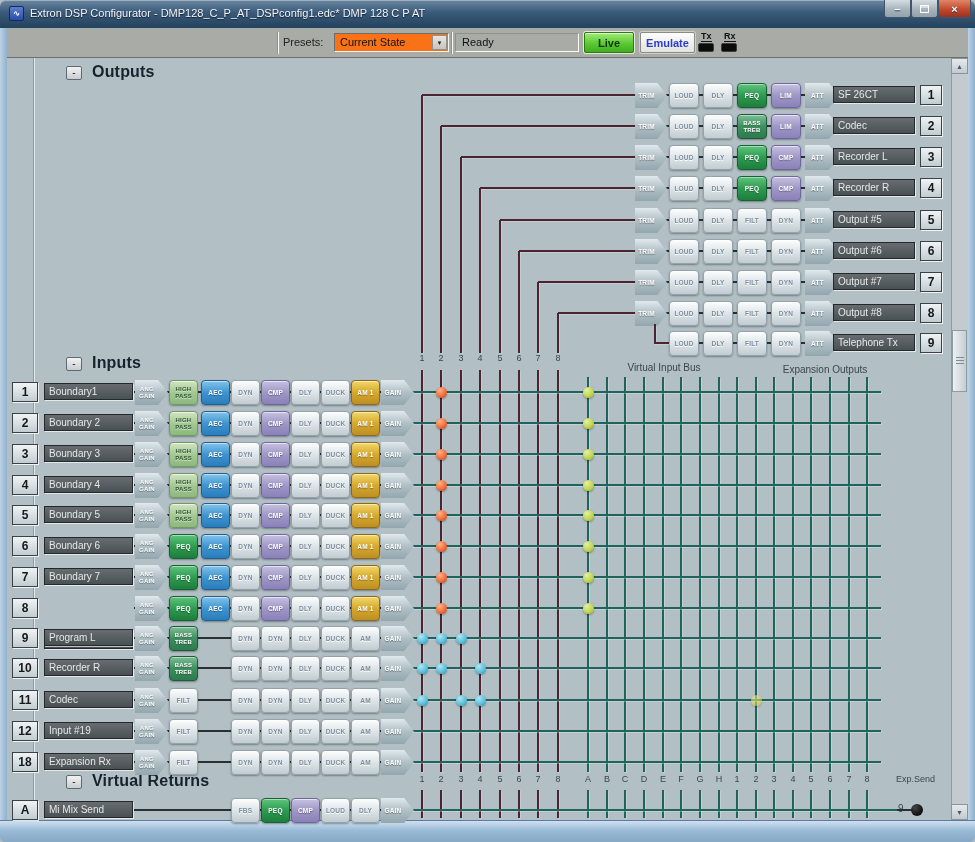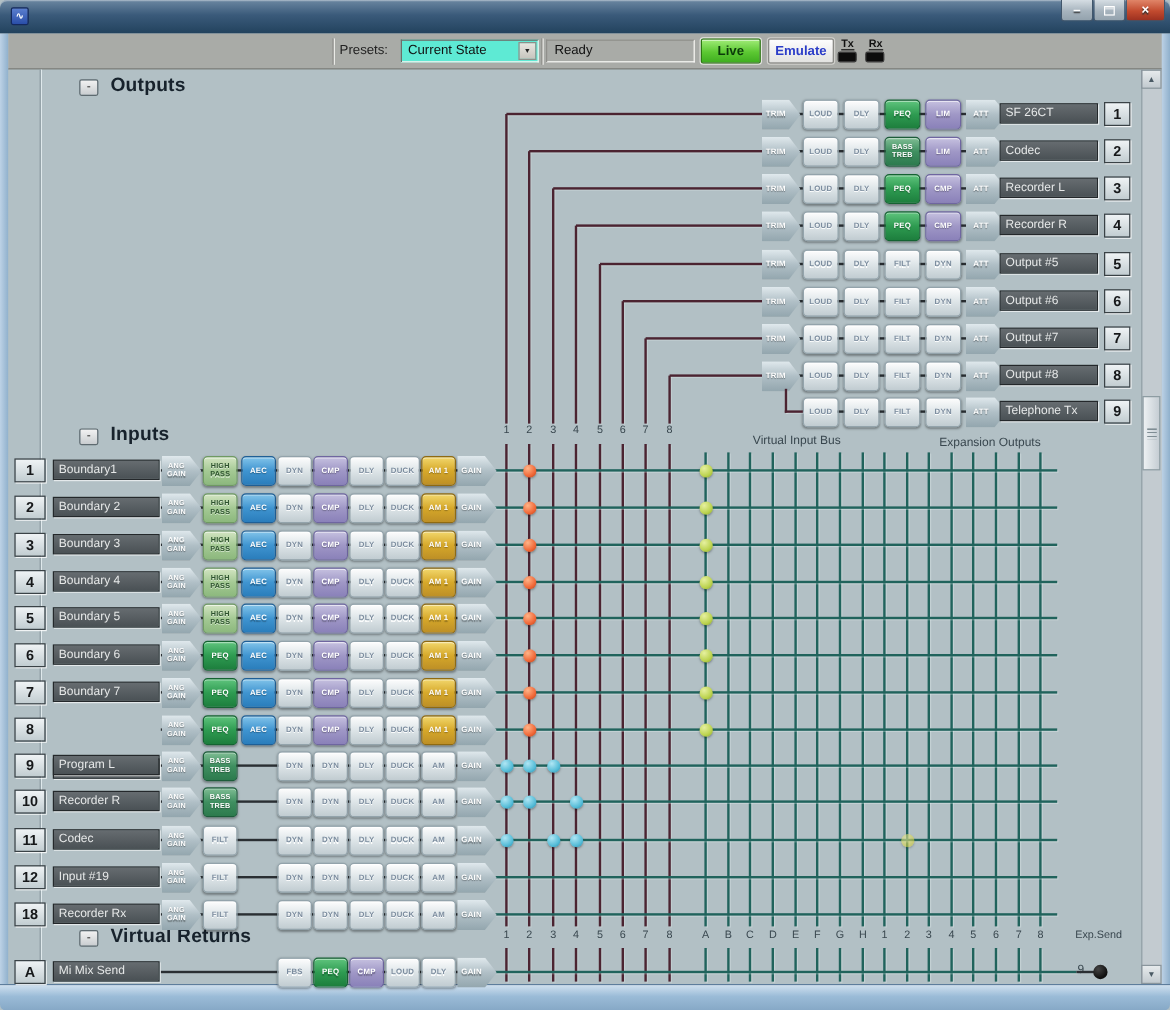--- a/index.html
+++ b/index.html
@@ -25,21 +25,21 @@
   .frame.bottom{background:linear-gradient(#cfe0ef,#9abbd7 45%,#86a8c6);border-top:1px solid #5d7d9c;border-radius:0 0 5px 5px;}
 
   
   .menubar-base{position:absolute;left:7px;top:28px;width:961px;height:30px;background:#a9aba7;border-bottom:1px solid #6e706d;}
   .menubar-inner{position:absolute;left:38px;top:31px;width:712px;height:24px;
     background:linear-gradient(#e4e2dc,#ceccC5);background:linear-gradient(#e4e2dc,#cdcbc4);
     border:1px solid;border-color:#f4f2ee #807f7b #807f7b #f4f2ee;display:flex;align-items:center;}
   .menu-item{font-size:12px;color:#161616;padding:0 11px;line-height:22px;}
   .groove{position:absolute;top:32px;width:2px;height:22px;border-left:1px solid #8f8f8b;border-right:1px solid #fbfaf7;}
   .presets-label{position:absolute;left:283px;top:36px;font-size:11px;color:#222;}
-  .dropdown{position:absolute;left:334px;top:33px;width:115px;height:19px;background:#5eead4;
+  .dropdown{position:absolute;left:334px;top:33px;width:115px;height:19px;background:#f97316;
     border:1px solid;border-color:#6e6e6a #f6f5f1 #f6f5f1 #6e6e6a;}
   .dropdown .val{position:absolute;left:5px;top:2px;font-size:11px;color:#111;}
   .dropdown .arrowbox{position:absolute;right:1px;top:1px;width:15px;height:15px;background:linear-gradient(#e8e6e0,#c6c4bd);
     border:1px solid #908f8a;display:flex;align-items:center;justify-content:center;font-size:6px;color:#222;}
   .ready-field{position:absolute;left:455px;top:33px;width:124px;height:19px;
     border:1px solid;border-color:#8f8f8b #fbfaf7 #fbfaf7 #8f8f8b;}
   .ready-text{position:absolute;left:6px;top:2px;font-size:11px;color:#111;}
   .btn-live{position:absolute;left:584px;top:32px;width:50px;height:21px;border-radius:2px;
     background:linear-gradient(#a0ec78,var(--live) 55%,#3fae20);border:1px solid #2c7a12;
     box-shadow:0 0 0 1px #e6e6e2,inset 0 1px 0 rgba(255,255,255,.7);
@@ -111,20 +111,21 @@
   .sb-grip{position:absolute;left:3px;top:26px;width:8px;height:9px;
     background:repeating-linear-gradient(#7f8d94 0 1px,transparent 1px 3px);}
 </style>
 </head>
 <body>
 
 <div id="win">
 
   <div class="titlebar">
     <div class="app-icon">∿</div>
+    <div class="title-text">Extron DSP Configurator - DMP128_C_P_AT_DSPconfig1.edc* DMP 128 C P AT</div>
     <div class="winbtn" style="left:884px;width:27px;">
         <span>–</span>
       </div>
     <div class="winbtn" style="left:911px;width:27px;">
         <span class="restore-box"></span>
       </div>
     <div class="winbtn close" style="left:938px;width:33px;">
         <span>×</span>
       </div>
   </div>
@@ -502,21 +503,21 @@
     <div class="blk c-white" style="left: 169px; top: 719px; width: 29px; height: 25px;">FILT</div>
     <div class="blk c-white" style="left: 231px; top: 719px; width: 29px; height: 25px;">DYN</div>
     <div class="blk c-white" style="left: 261px; top: 719px; width: 29px; height: 25px;">DYN</div>
     <div class="blk c-white" style="left: 291px; top: 719px; width: 29px; height: 25px;">DLY</div>
     <div class="blk c-white" style="left: 321px; top: 719px; width: 29px; height: 25px;">DUCK</div>
     <div class="blk c-white" style="left: 351px; top: 719px; width: 29px; height: 25px;">AM</div>
     <div class="blk c-arrow" style="left: 381px; top: 719px; width: 33px; height: 25px;">GAIN</div>
     <div class="chain" style="left: 134px; top: 761px; width: 277px;"></div>
     <div class="hl teal" style="left: 412px; top: 761px; width: 469px;"></div>
     <div class="numbox" style="left: 12px; top: 752px; width: 26px;">18</div>
-    <div class="field" style="left: 44px; top: 753px; width: 89px;">Recorder Rx</div>
+    <div class="field" style="left: 44px; top: 753px; width: 89px;">Expansion Rx</div>
     <div class="blk c-arrow two" style="left: 135px; top: 750px; width: 33px; height: 25px;">ANG
 GAIN</div>
     <div class="blk c-white" style="left: 169px; top: 750px; width: 29px; height: 25px;">FILT</div>
     <div class="blk c-white" style="left: 231px; top: 750px; width: 29px; height: 25px;">DYN</div>
     <div class="blk c-white" style="left: 261px; top: 750px; width: 29px; height: 25px;">DYN</div>
     <div class="blk c-white" style="left: 291px; top: 750px; width: 29px; height: 25px;">DLY</div>
     <div class="blk c-white" style="left: 321px; top: 750px; width: 29px; height: 25px;">DUCK</div>
     <div class="blk c-white" style="left: 351px; top: 750px; width: 29px; height: 25px;">AM</div>
     <div class="blk c-arrow" style="left: 381px; top: 750px; width: 33px; height: 25px;">GAIN</div>
     <div class="chain" style="left: 134px; top: 809px; width: 277px;"></div>

